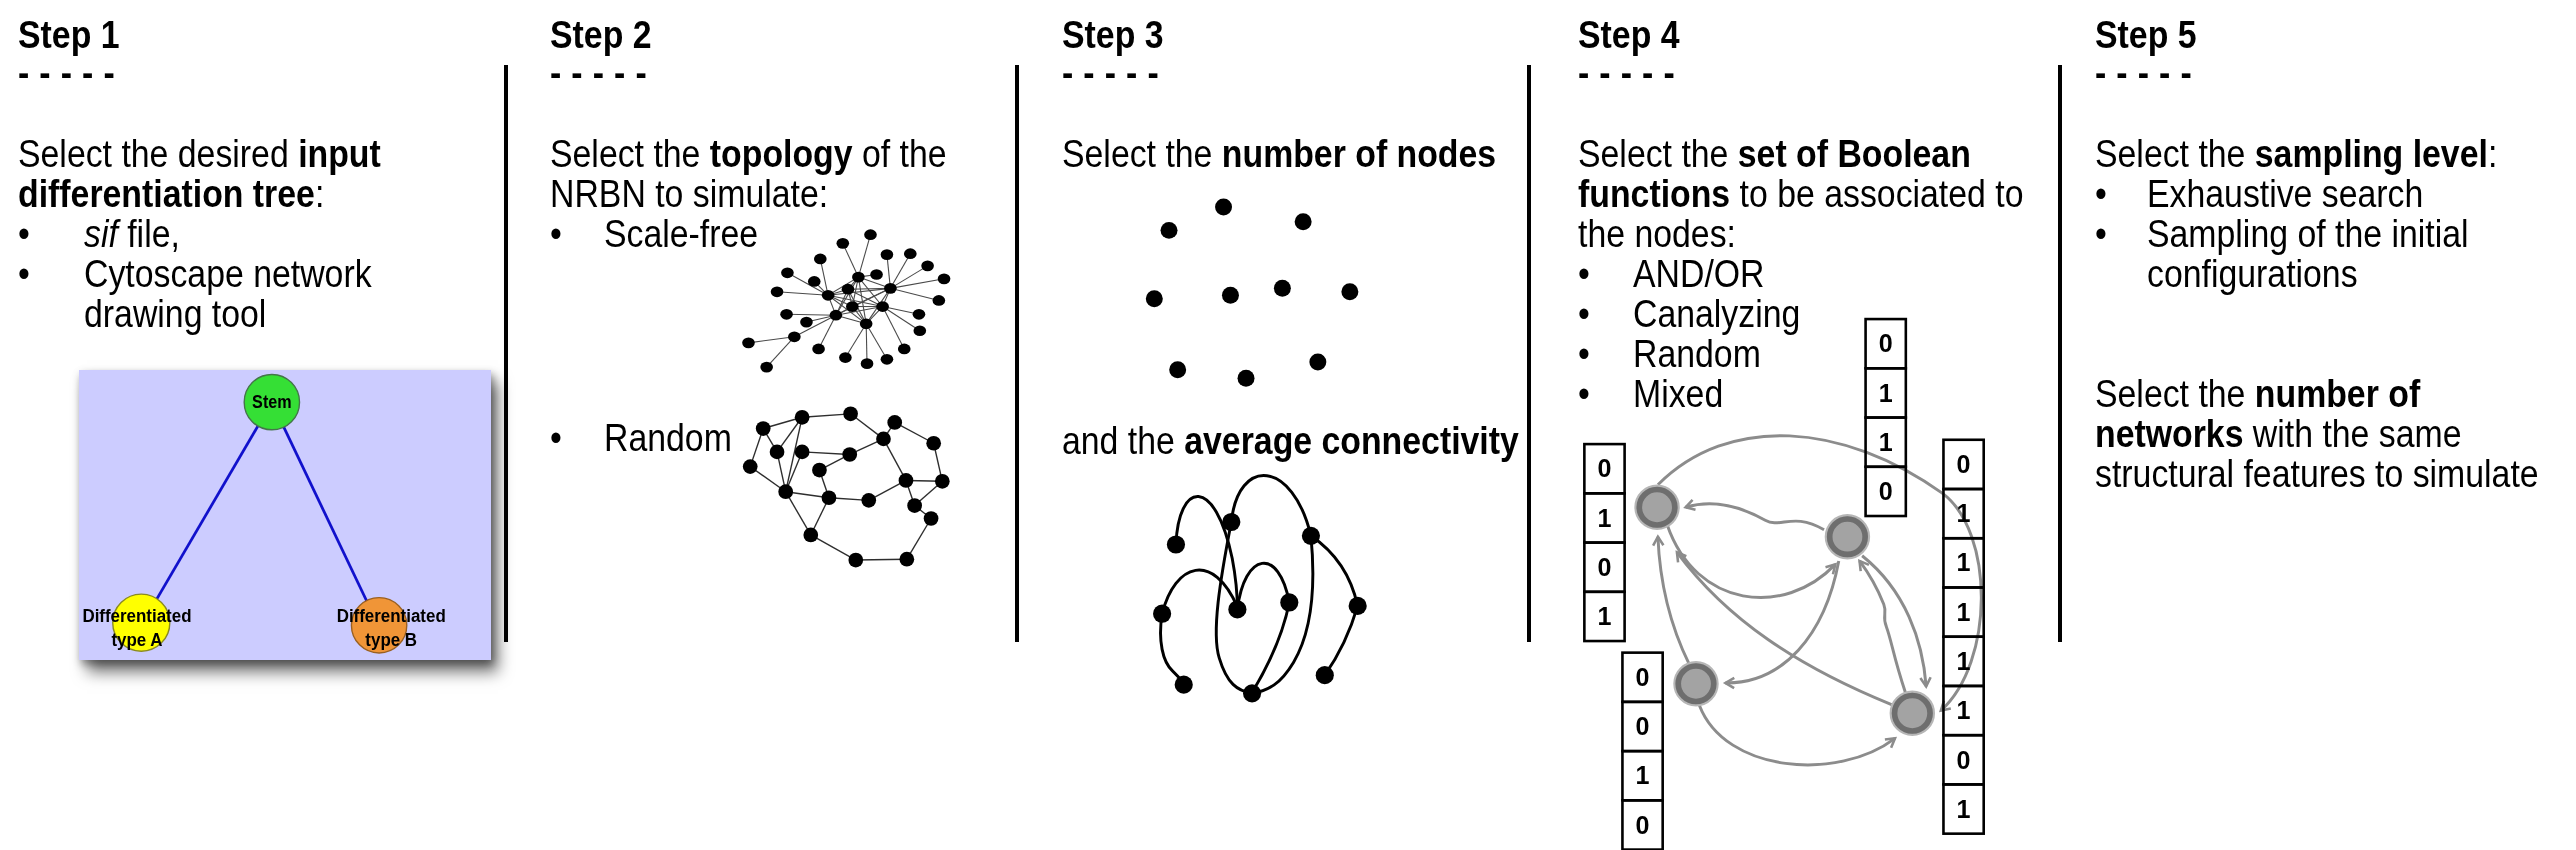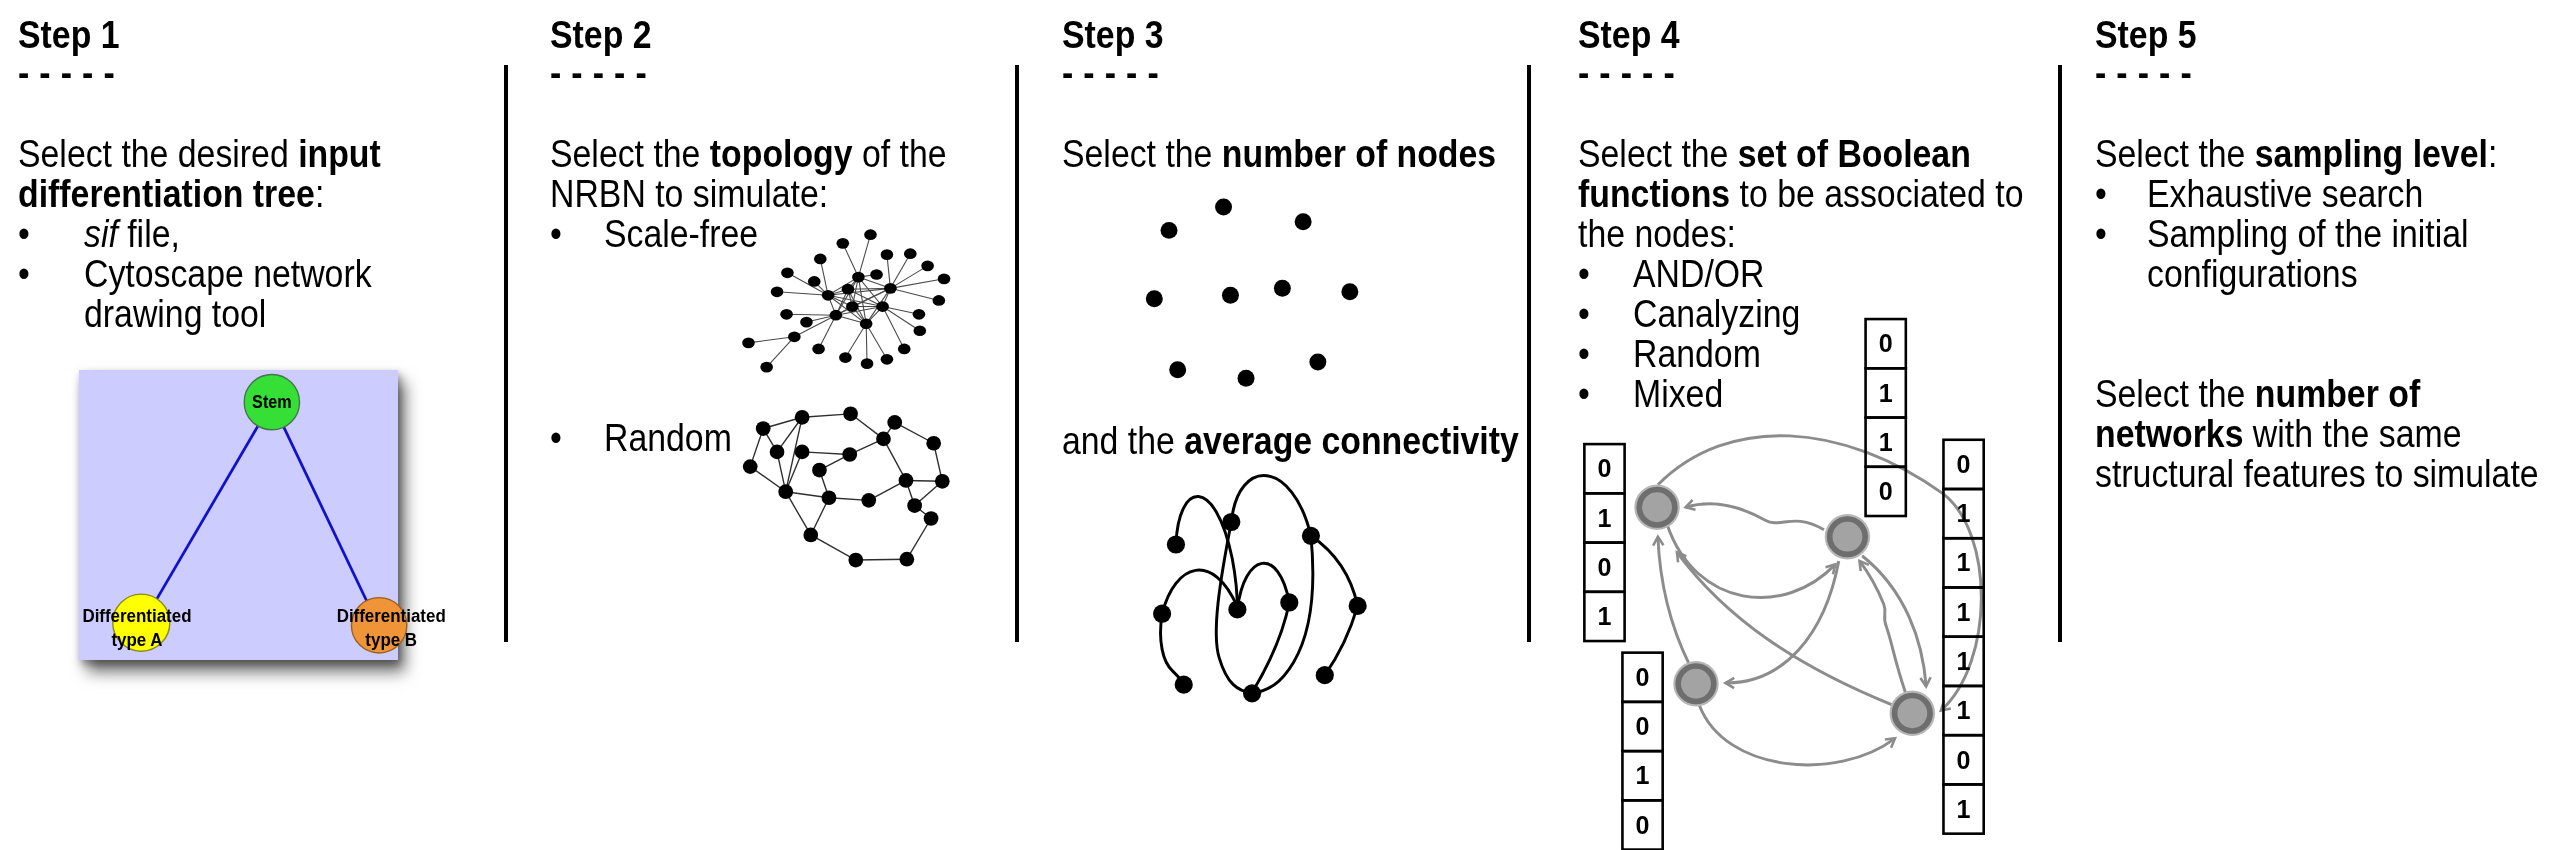--- a/index.html
+++ b/index.html
@@ -68,21 +68,21 @@
 <div class="t" style="left:2095px;top:134px;">Select the <b>sampling level</b>:</div>
 <div class="t" style="left:2095px;top:174px;">•</div>
 <div class="t" style="left:2147px;top:174px;">Exhaustive search</div>
 <div class="t" style="left:2095px;top:214px;">•</div>
 <div class="t" style="left:2147px;top:214px;">Sampling of the initial</div>
 <div class="t" style="left:2147px;top:254px;">configurations</div>
 <div class="t" style="left:2095px;top:374px;">Select the <b>number of</b></div>
 <div class="t" style="left:2095px;top:414px;"><b>networks</b> with the same</div>
 <div class="t" style="left:2095px;top:454px;">structural features to simulate</div>
 
-<div id="pic1" style="position:absolute;left:79px;top:370px;width:319px;height:290px;background:#ccccff;box-shadow:7.8px 12px 14.7px rgba(0,0,0,0.55), 1.7px 3.5px 7.8px rgba(0,0,0,0.35);">
+<div id="pic1" style="position:absolute;left:79px;top:370px;width:412px;height:290px;background:#ccccff;box-shadow:7.8px 12px 14.7px rgba(0,0,0,0.55), 1.7px 3.5px 7.8px rgba(0,0,0,0.35);">
 <svg width="352" height="290" viewBox="0 0 407 335" style="overflow:visible;">
   <line x1="223" y1="37" x2="74" y2="292" stroke="#1111cc" stroke-width="3.2"></line>
   <line x1="223" y1="37" x2="346" y2="295" stroke="#1111cc" stroke-width="3.2"></line>
   <circle cx="223" cy="37" r="32" fill="#35df35" stroke="#44754a" stroke-width="1.6"></circle>
   <circle cx="72" cy="292" r="33" fill="#ffff00" stroke="#8a8a20" stroke-width="1.6"></circle>
   <circle cx="347" cy="295" r="32" fill="#f09537" stroke="#9a6020" stroke-width="1.6"></circle>
   <g font-family="Liberation Sans" font-weight="bold" text-anchor="middle">
     <text x="223" y="44" font-size="21px" transform="translate(223,0) scale(0.89,1) translate(-223,0)">Stem</text>
     <text x="67" y="291.3" font-size="22px" transform="translate(67,0) scale(0.89,1) translate(-67,0)">Differentiated</text>
     <text x="67" y="318.7" font-size="22px" transform="translate(67,0) scale(0.89,1) translate(-67,0)">type A</text>

